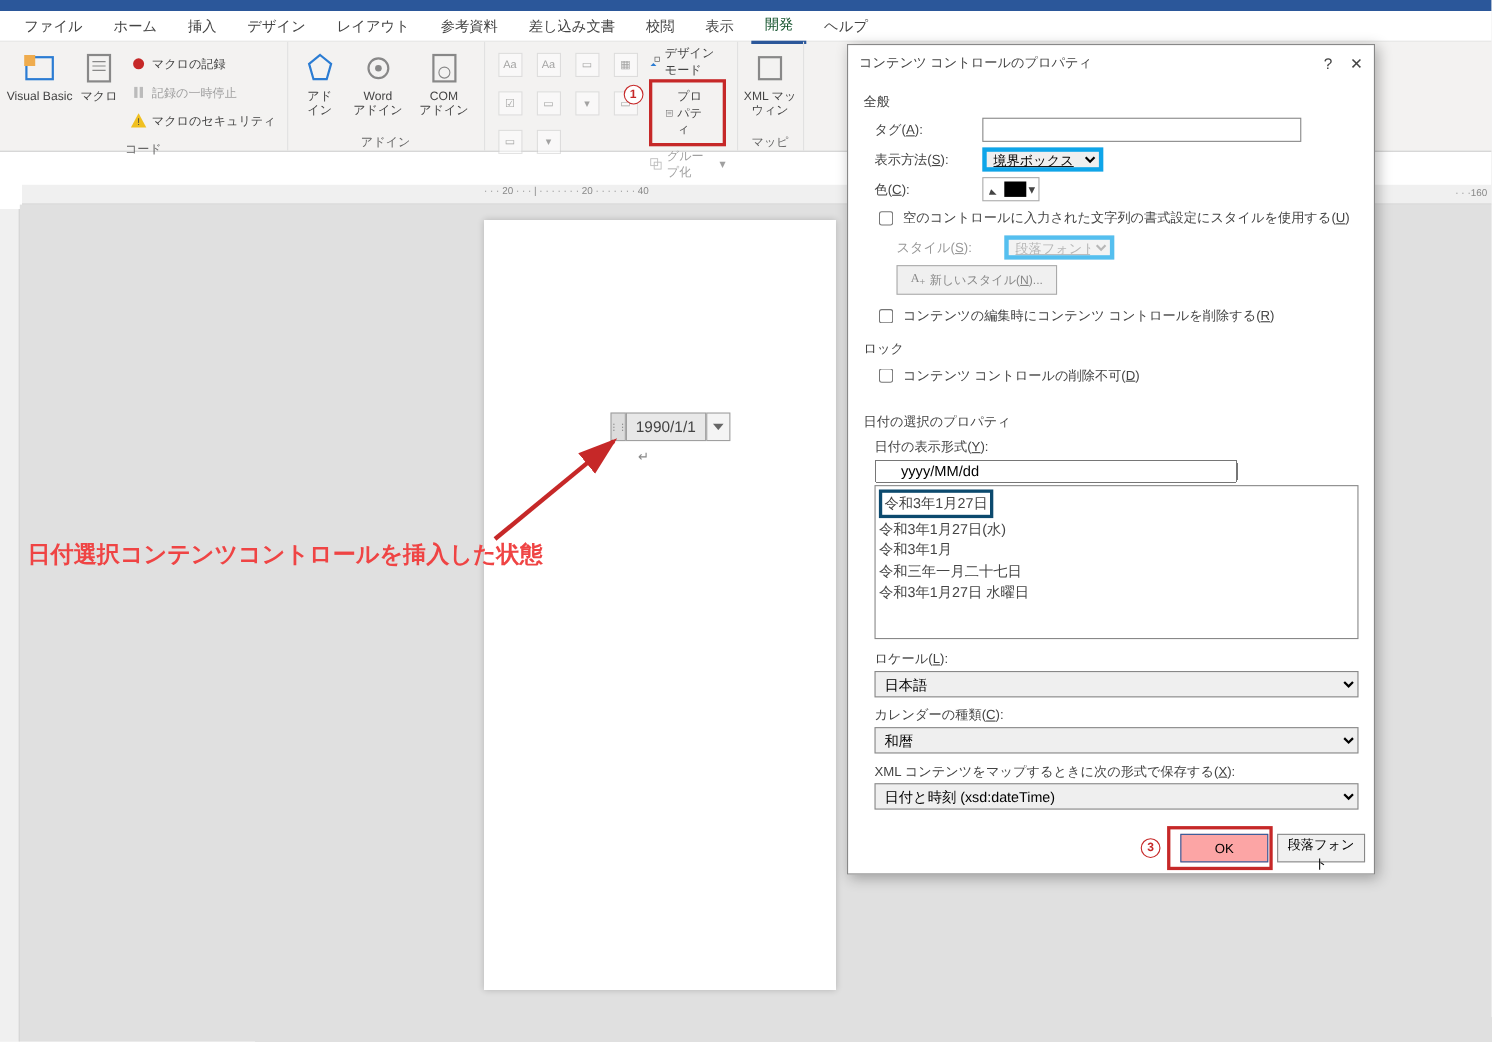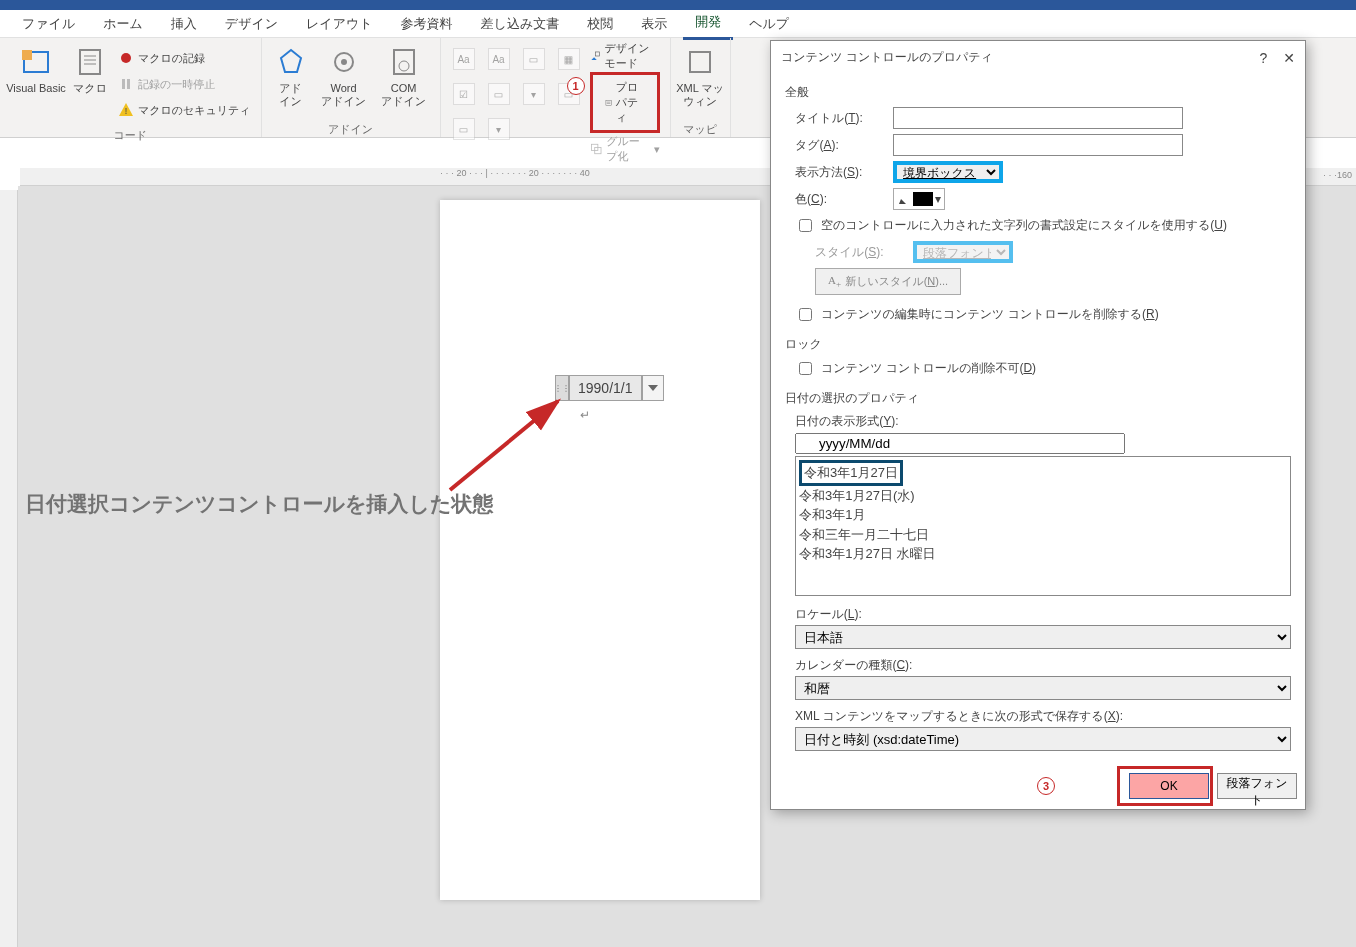--- a/index.html
+++ b/index.html
@@ -214,30 +214,30 @@
       top: 395px;
       left: 440px;
       width: 140px;
       height: 100px;
       pointer-events: none;
     }
     .annotation {
       position: absolute;
       top: 490px;
       left: 25px;
-      color: #737373;
+      color: #ef4444;
       font-size: 21px;
       font-weight: bold;
     }
     
     .dialog {
       position: absolute;
       top: 40px;
       left: 770px;
-      width: 536px;
+      width: 480px;
       background: #fff;
       border: 1px solid #888;
       box-shadow: 3px 3px 12px rgba(0,0,0,0.3);
       font-size: 12px;
     }
     .dlg-title {
       display: flex;
       align-items: center;
       justify-content: space-between;
       padding: 8px 10px;
@@ -533,24 +533,20 @@
   <div class="dlg-title">
     <span>コンテンツ コントロールのプロパティ</span>
     <div class="dlg-title-btns">
       <span>?</span>
       <span>✕</span>
     </div>
   </div>
   <div class="dlg-body">
     <div class="section-label">全般</div>
     <div class="form-row">
-      <label><span>タイトル(<span class="under">T</span>):</span></label>
-      <input type="text" style="width: 290px;">
-    </div>
-    <div class="form-row">
       <label><span>タグ(<span class="under">A</span>):</span></label>
       <input type="text" style="width: 290px;">
     </div>
     <div class="form-row">
       <label><span>表示方法(<span class="under">S</span>):</span></label>
       <select style="width:110px"><option>境界ボックス</option></select>
     </div>
     <div class="form-row">
       <label><span>色(<span class="under">C</span>):</span></label>
       <div class="color-sw">
@@ -577,21 +573,21 @@
       <input type="checkbox" style="">
       <span>コンテンツの編集時にコンテンツ コントロールを削除する(<span class="under">R</span>)</span>
     </div>
 
     <div class="section-label" style="margin-top:12px">ロック</div>
     <div class="chk-row">
       <input type="checkbox" style="">
       <span>コンテンツ コントロールの削除不可(<span class="under">D</span>)</span>
     </div>
 
-    <div class="section-label" style="margin-top:12px">日付の選択のプロパティ</div>
+    <div class="section-label" style="margin-top:24px">日付の選択のプロパティ</div>
     <div style="margin-left:10px">日付の表示形式(<span class="under">Y</span>):</div>
     <input type="text" class="full-input" style="margin-left: 10px; margin-top: 3px;" value="yyyy/MM/dd">
     <div class="listbox" style="position:relative">
 
       <div><span class="list-item-hl">令和3年1月27日</span></div>
       <div>令和3年1月27日(水)</div>
       <div>令和3年1月</div>
       <div>令和三年一月二十七日</div>
       <div>令和3年1月27日 水曜日</div>
     </div>

